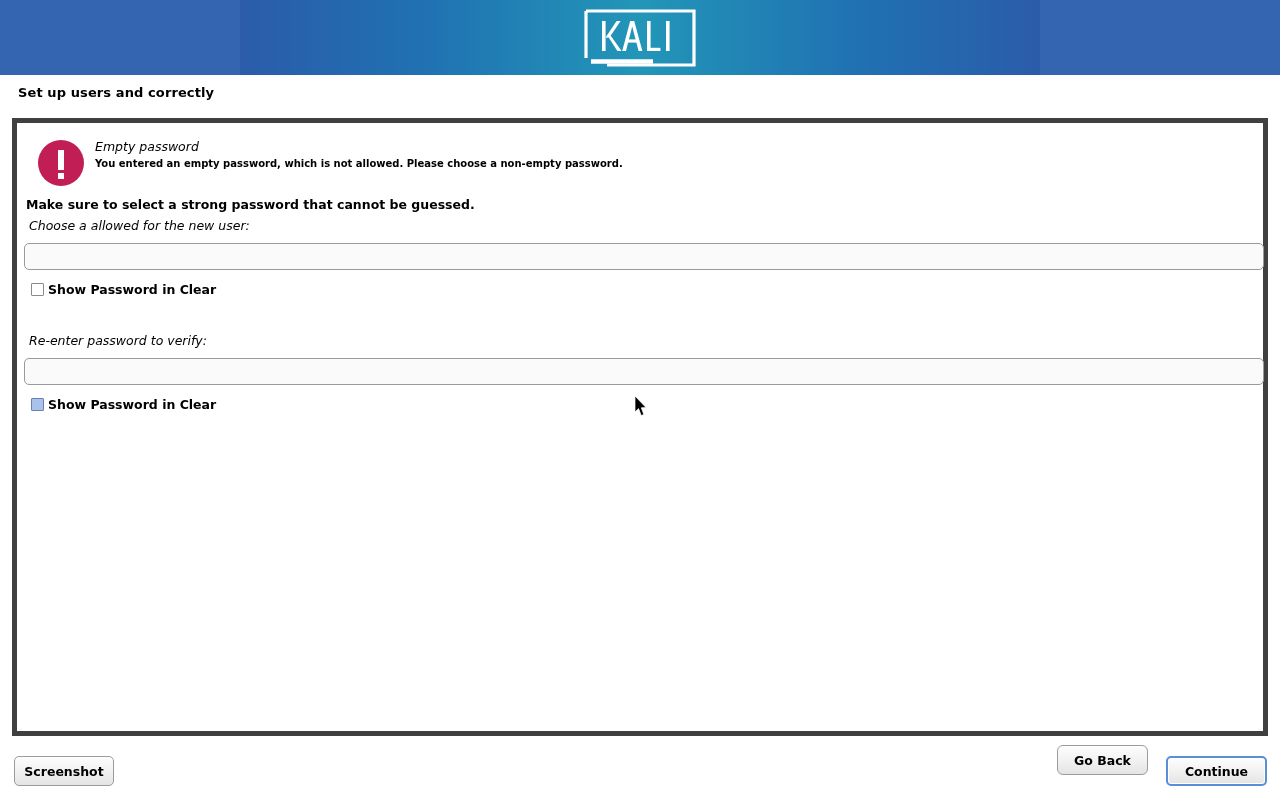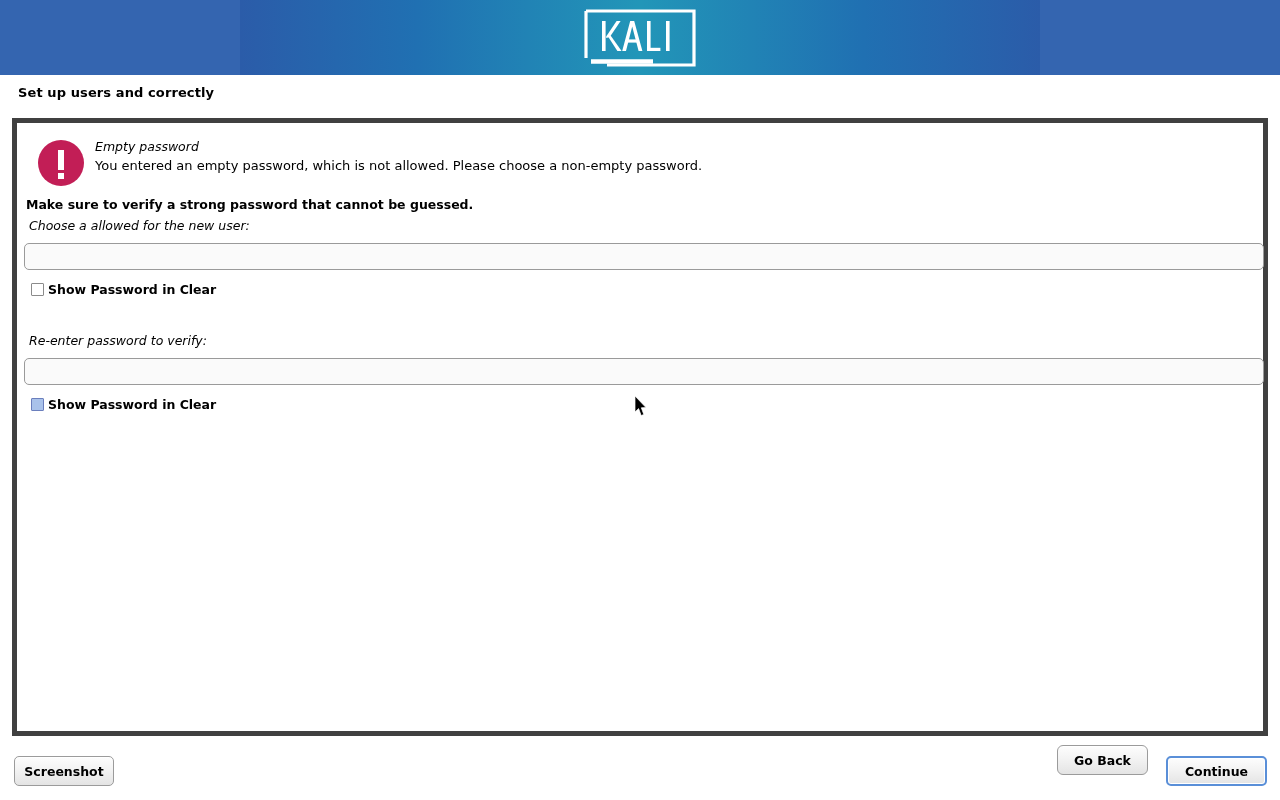--- a/index.html
+++ b/index.html
@@ -84,22 +84,22 @@
   }
   #error-title {
     position: absolute;
     left: 69px; top: 8px;
     font-size: 12.5px;
     font-style: italic;
   }
   #error-body {
     position: absolute;
     left: 69px; top: 27px;
-    font-size: 13px;
-    font-weight: normal;
+    font-size: 10px;
+    font-weight: bold;
   }
 
   
   .instr {
     position: absolute;
     font-size: 12.5px;
     font-weight: bold;
     white-space: nowrap;
   }
   .field-label {
@@ -213,21 +213,21 @@
 
   <div id="error-note">
     <div id="error-icon">
       <div class="bang-stem"></div>
       <div class="bang-dot"></div>
     </div>
     <div id="error-title">Empty password</div>
     <div id="error-body">You entered an empty password, which is not allowed. Please choose a non-empty password.</div>
   </div>
 
-  <div class="instr" style="left:9px; top:74px;">Make sure to verify a strong password that cannot be guessed.</div>
+  <div class="instr" style="left:9px; top:74px;">Make sure to select a strong password that cannot be guessed.</div>
 
   <div class="field-label" style="left:12px; top:95px;">Choose a allowed for the new user:</div>
 
   <input class="text-input" style="left: 7px; top: 120px; width: 1240px;" type="password" placeholder="">
 
   <div class="check-row" style="left:14px; top:157px;">
     <span class="cbox"></span>
     <span class="check-label">Show Password in Clear</span>
   </div>
 

